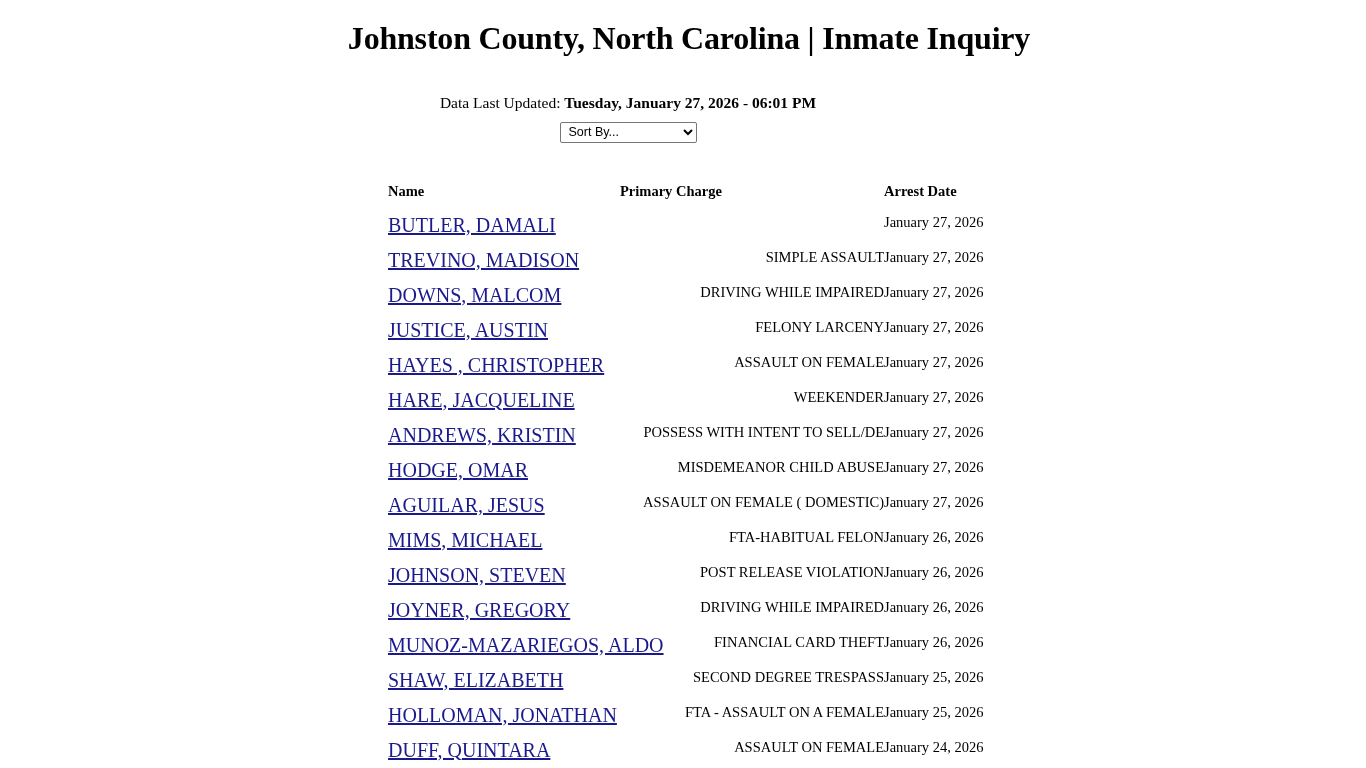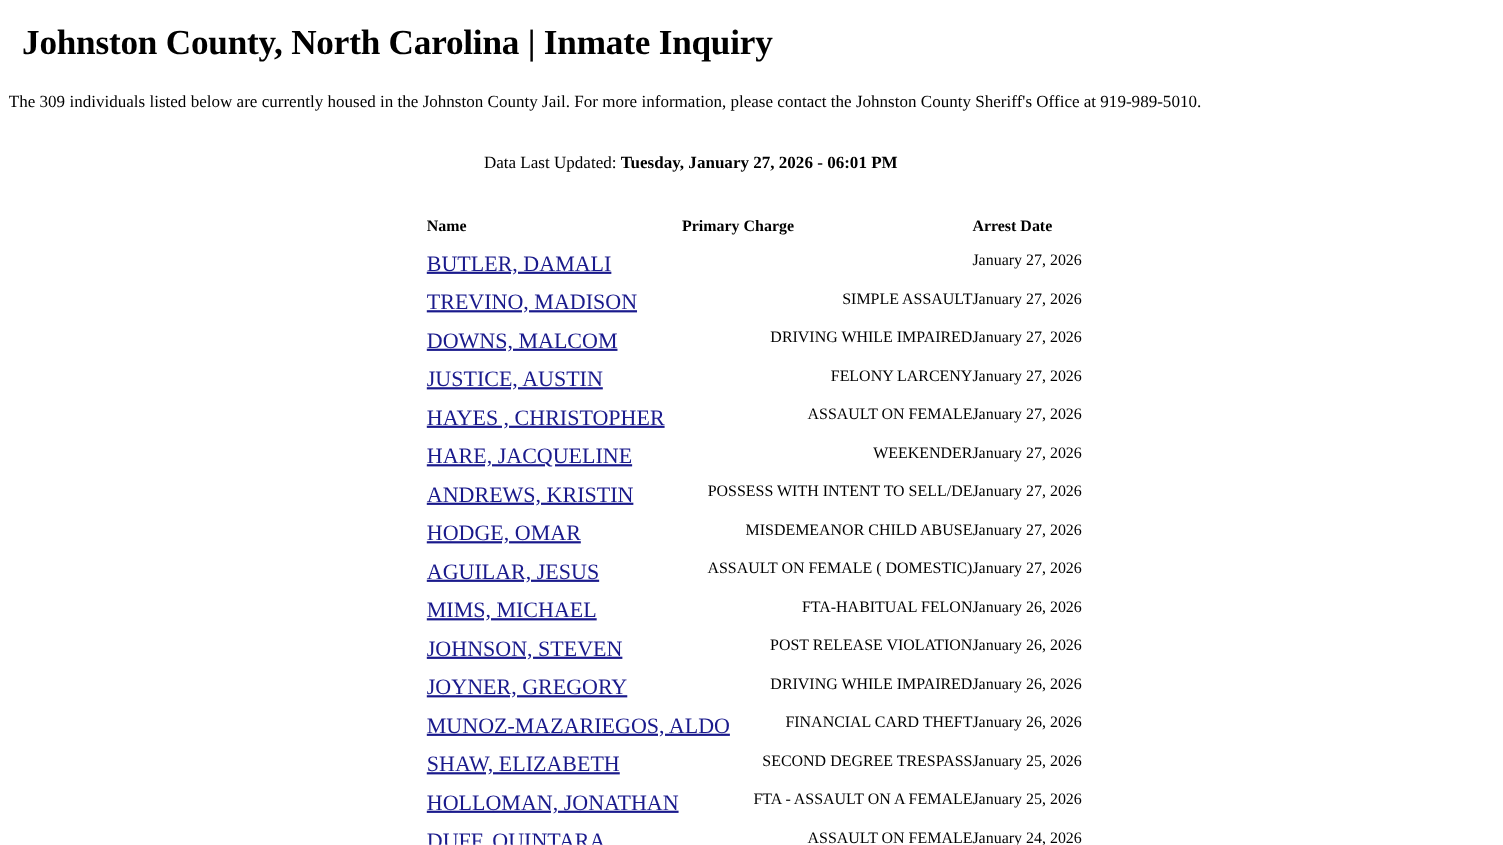--- a/index.html
+++ b/index.html
@@ -21,20 +21,21 @@
     box-sizing: border-box;
   }
 
   h1.page-title {
     font-family: "Liberation Serif", "DejaVu Serif", serif;
     font-size: 32px;
     font-weight: bold;
     line-height: 1.05;
     margin: 14px 0 0 12px;
     letter-spacing: -0.2px;
+    text-align: center;
   }
 
   p.intro {
     font-size: 15.5px;
     margin: 28px 0 0 0;
     line-height: 1.2;
   }
 
   p.updated {
     font-size: 15.5px;
@@ -119,28 +120,32 @@
     font-size: 20px;
   }
 </style>
 </head>
 <body>
 
 <div class="page">
 
   <h1 class="page-title">Johnston County, North Carolina | Inmate Inquiry</h1>
 
-  <p class="intro">The 309 individuals listed below are currently housed in the Johnston County Jail. For more information, please contact the Johnston County Sheriff's Office at 919-989-5010.</p>
 
   <p class="updated">
     <span class="updated-label">Data Last Updated:</span>
     <span class="updated-value">Tuesday, January 27, 2026 - 06:01 PM</span>
   </p>
 
 
+  <div class="select-wrap">
+    <select class="sort-select">
+      <option>Sort By...</option>
+    </select>
+  </div>
 
   <table class="inmate-table">
     <colgroup>
       <col class="col-pad-left">
       <col class="col-name">
       <col class="col-charge">
       <col class="col-date">
       <col class="col-pad-right">
     </colgroup>
     <thead>

